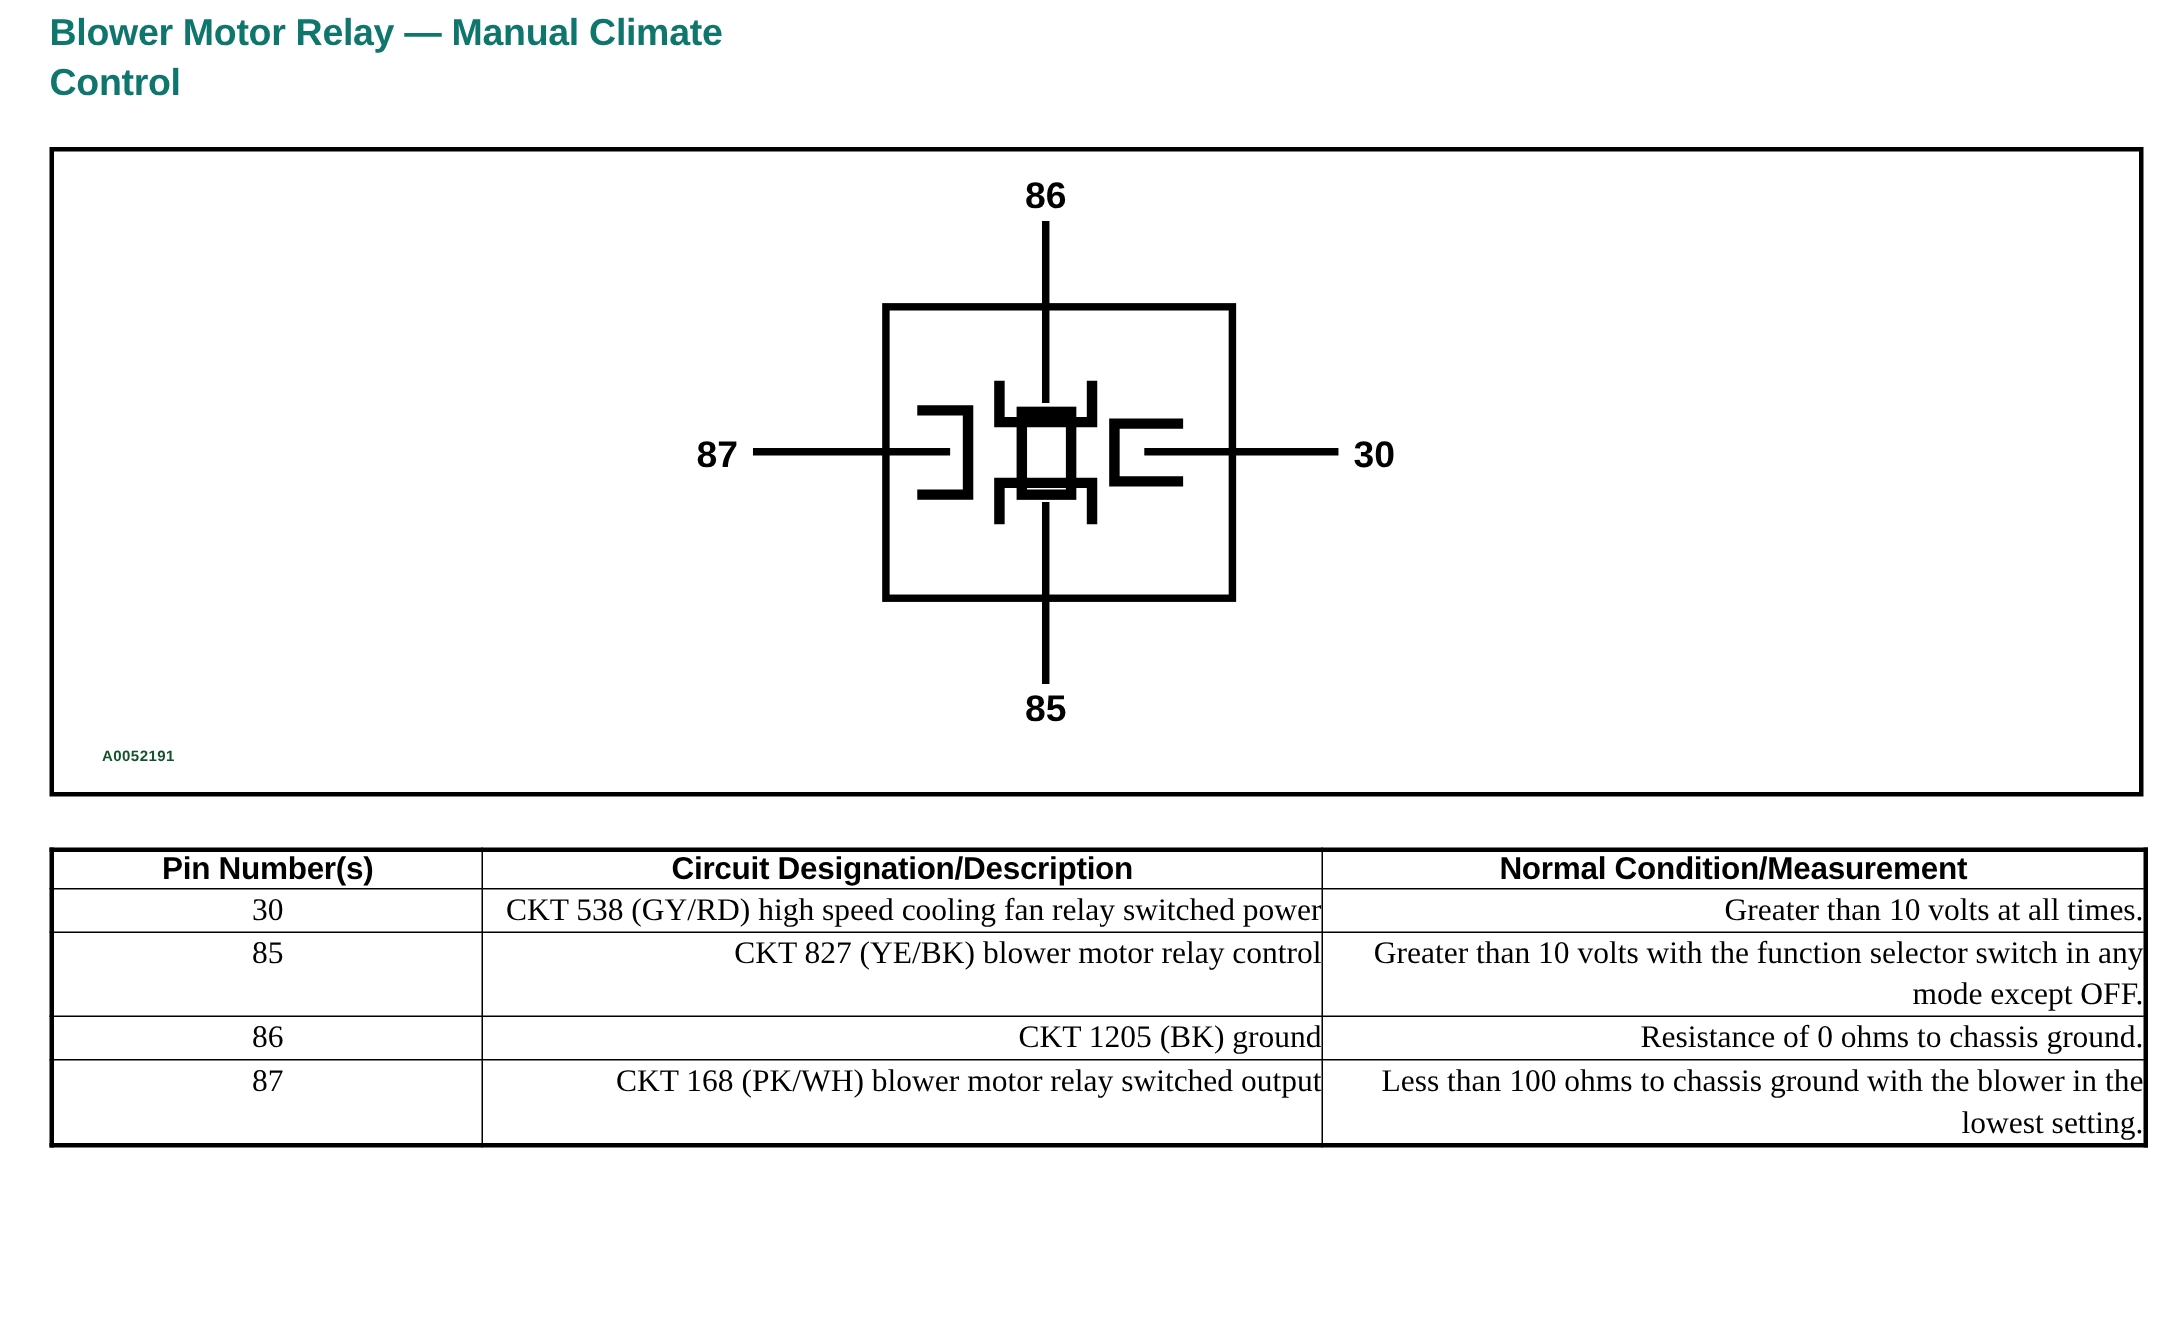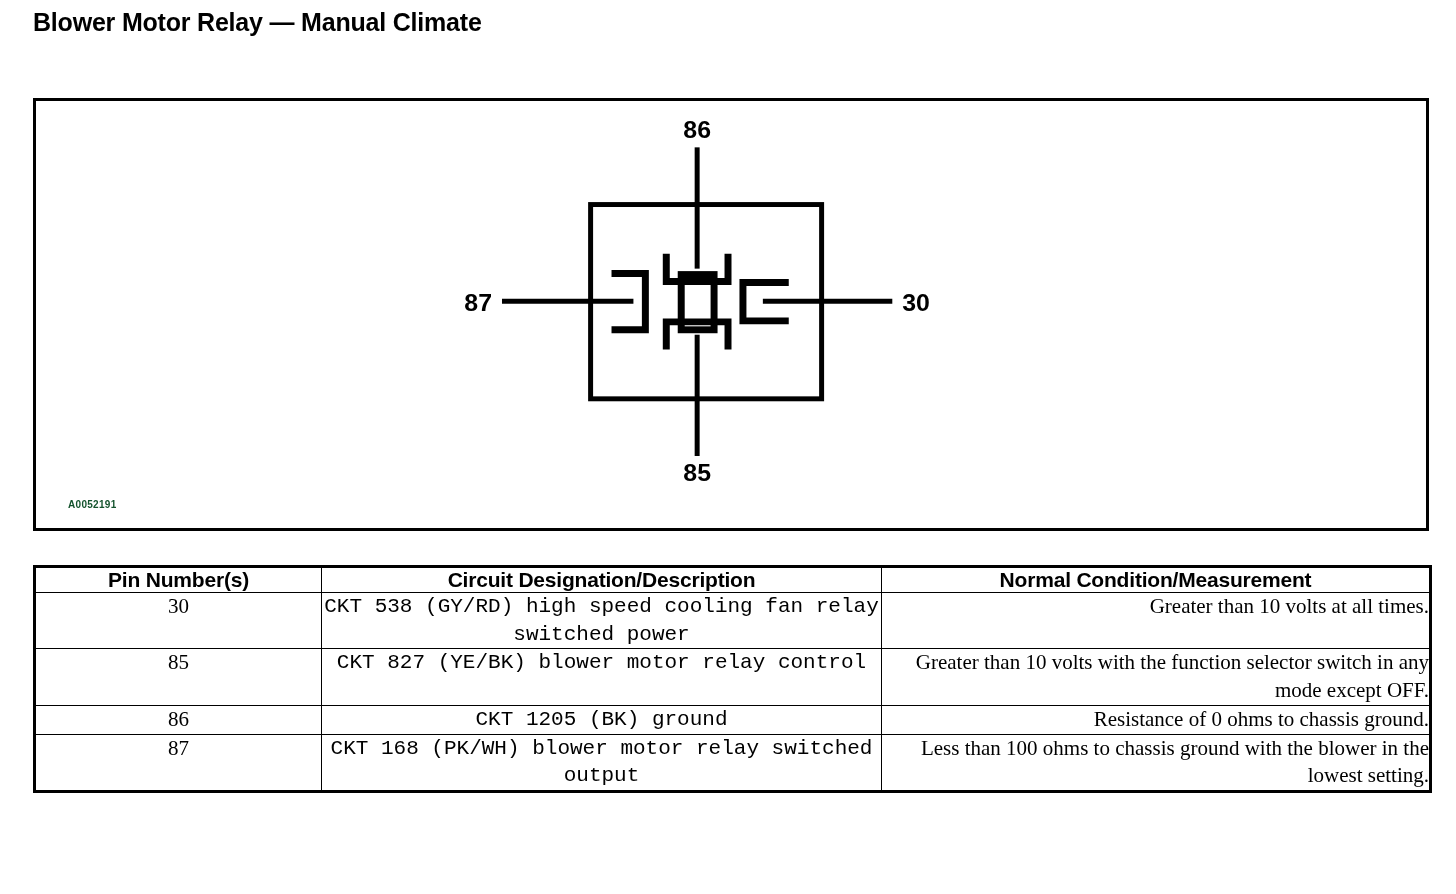--- a/index.html
+++ b/index.html
@@ -21,21 +21,21 @@
   .page-title {
     position: absolute;
     left: 33px;
     top: 6px;
     width: 640px;
     font-family: "Liberation Sans", sans-serif;
     font-weight: bold;
     font-size: 25px;
     line-height: 1.32;
     letter-spacing: -0.2px;
-    color: #000000;
+    color: #0f766e;
   }
 
   
   .figure-box {
     position: absolute;
     left: 33px;
     top: 98px;
     width: 1396px;
     height: 433px;
     border: 3px solid #000000;
@@ -96,37 +96,37 @@
   tbody td {
     font-family: "Liberation Serif", serif;
     font-size: 21px;
     line-height: 1.32;
   }
   td.c-pin {
     text-align: center;
     padding: 8px 4px 10px 4px;
   }
   td.c-desc {
-    text-align: center;
+    text-align: right;
     padding: 8px 10px 10px 10px;
-    font-family: Liberation Mono, monospace;
   }
   td.c-cond {
     text-align: right;
     padding: 8px 8px 10px 12px;
   }
   col.col-pin  { width: 287px; }
   col.col-desc { width: 560px; }
   col.col-cond { width: 549px; }
 </style>
 </head>
 <body>
 
 <div class="page-title">
   <div>Blower Motor Relay — Manual Climate</div>
+  <div>Control</div>
 </div>
 
 <div class="figure-box">
 
   <svg class="figure-svg" viewBox="0 0 1396 433" preserveAspectRatio="none">
 
     <rect x="557" y="105" width="232" height="197" fill="none" stroke="#000000" stroke-width="5"></rect>
 
     <path d="M 633 155 L 633 183 L 695 183 L 695 155" fill="none" stroke="#000000" stroke-width="7" stroke-linecap="butt"></path>
     <line x1="664" y1="47" x2="664" y2="170" stroke="#000000" stroke-width="5"></line>

